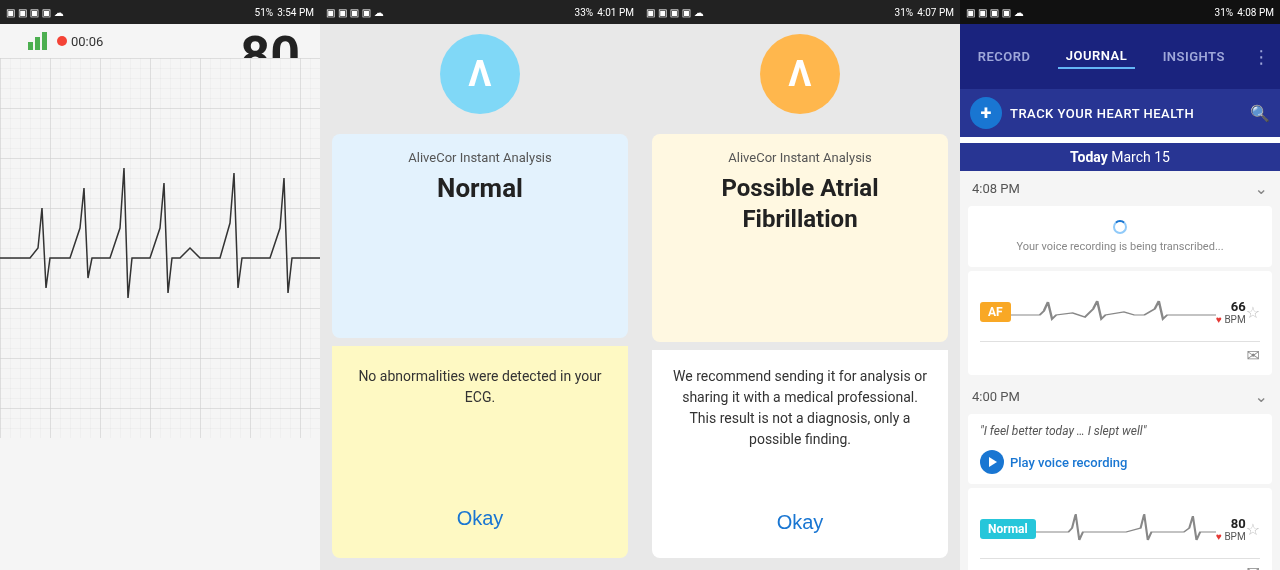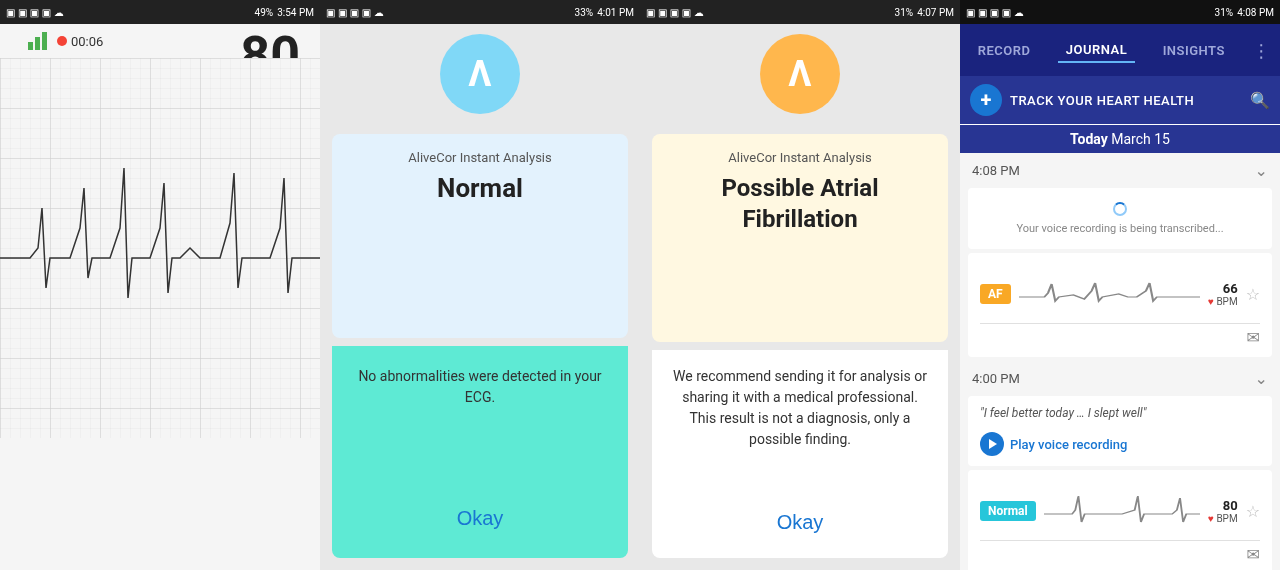--- a/index.html
+++ b/index.html
@@ -245,21 +245,21 @@
       align-items: center;
       padding: 0 6px;
       justify-content: space-between;
     }
 
     .journal-nav {
       background: #1a237e;
       display: flex;
       align-items: center;
       justify-content: space-around;
-      height: 52px;
+      height: 65px;
       flex-shrink: 0;
     }
     .journal-nav-item {
       font-size: 13px;
       font-weight: 600;
       color: #9fa8da;
       padding: 4px 8px;
       cursor: pointer;
       letter-spacing: 0.5px;
     }
@@ -304,21 +304,21 @@
       font-size: 16px;
       cursor: pointer;
     }
 
     .journal-date-bar {
       background: #283593;
       text-align: center;
       padding: 6px;
       color: #fff;
       font-size: 14px;
-      border-top: 1px solid #ffffff;
+      border-top: 6px solid #ffffff;
     }
     .journal-date-bar strong { font-weight: 700; }
 
     .journal-content {
       flex: 1;
       overflow-y: auto;
       background: #f5f5f5;
       padding: 0;
     }
     .journal-time-header {
@@ -370,21 +370,20 @@
       font-size: 12px;
       font-weight: bold;
       padding: 3px 8px;
       border-radius: 3px;
       display: inline-block;
     }
 
     .entry-ecg-row {
       display: flex;
       align-items: center;
-      gap: 8px;
       margin-top: 6px;
     }
     .entry-ecg-mini {
       flex: 1;
       height: 50px;
       position: relative;
       overflow: hidden;
     }
     .entry-bpm {
       text-align: right;
@@ -437,21 +436,21 @@
 </head>
 <body>
 
 <div class="panel-ecg">
 
   <div class="status-bar">
     <div class="status-bar-icons">
       <span>▣ ▣ ▣ ▣ ☁</span>
     </div>
     <div class="status-bar-icons">
-      <span>49%</span>
+      <span>51%</span>
       <span>3:54 PM</span>
     </div>
   </div>
 
   <div class="ecg-header">
     <div class="ecg-green-bars">
       <div class="bar" style="height:8px"></div>
       <div class="bar" style="height:13px"></div>
       <div class="bar" style="height:18px"></div>
     </div>
@@ -500,21 +499,21 @@
 
     <div class="avatar-circle avatar-blue">
       <span class="lambda-symbol">Λ</span>
     </div>
 
     <div class="result-card result-card-blue" style="width:100%; border-radius:8px; padding: 16px 20px; display:flex; flex-direction:column; align-items:center;">
       <div class="instant-analysis-label">AliveCor Instant Analysis</div>
       <div class="result-title-normal">Normal</div>
     </div>
 
-    <div style="background:#5eead4; width:100%; border-radius:0 0 8px 8px; padding:20px; text-align:center; flex:1; display:flex; flex-direction:column; justify-content:space-between; margin-top:-2px;">
+    <div style="background:#fef9c3; width:100%; border-radius:0 0 8px 8px; padding:20px; text-align:center; flex:1; display:flex; flex-direction:column; justify-content:space-between; margin-top:-2px;">
       <div class="result-description">No abnormalities were detected in your ECG.</div>
       <button class="okay-btn">Okay</button>
     </div>
   </div>
 </div>
 
 <div class="panel-afib">
   <div class="status-bar">
     <div class="status-bar-icons">
       <span>▣ ▣ ▣ ▣ ☁</span>

